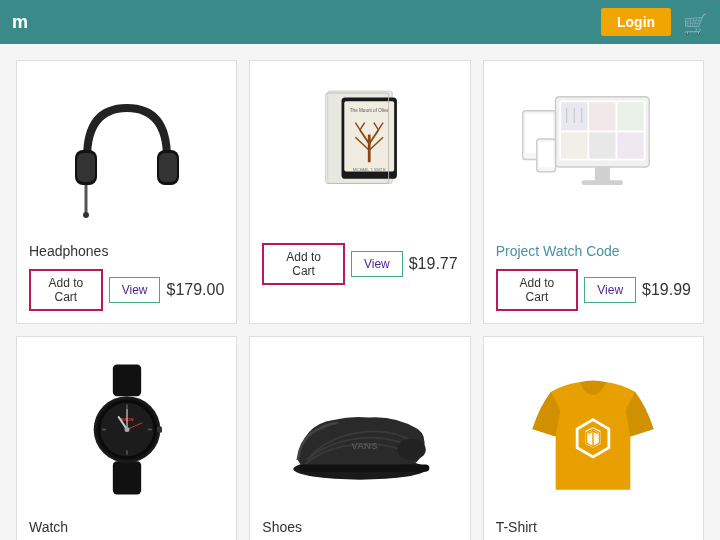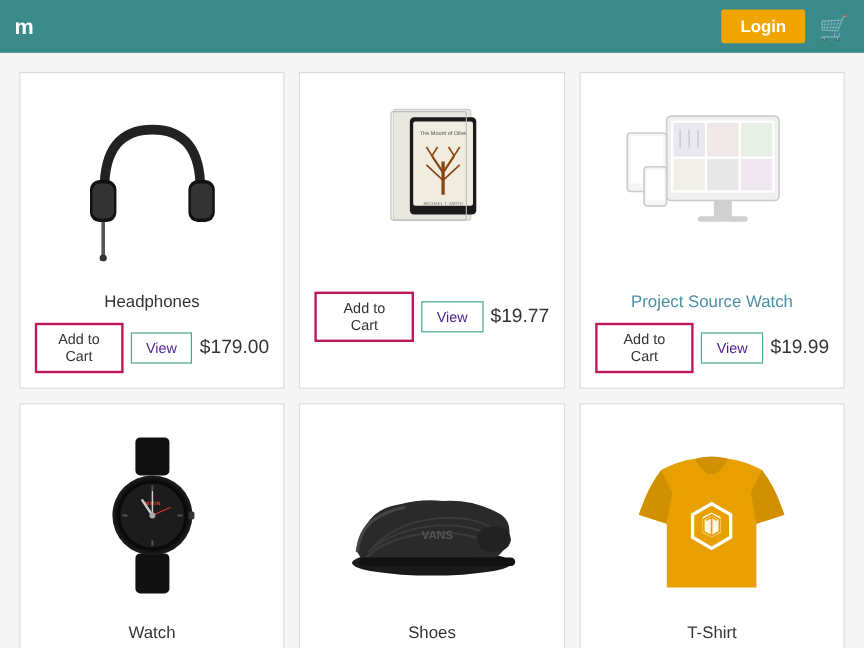--- a/index.html
+++ b/index.html
@@ -48,21 +48,21 @@
       padding: 10px;
     }
 
     .product-card {
       background: white;
       border: 1px solid #ddd;
       margin: 6px;
       padding: 12px;
       display: flex;
       flex-direction: column;
-      align-items: center;
+      align-items: flex-start;
     }
 
     .product-image-container {
       width: 100%;
       height: 160px;
       display: flex;
       align-items: center;
       justify-content: center;
       margin-bottom: 10px;
     }
@@ -210,21 +210,21 @@
         <line x1="60" y1="22" x2="60" y2="38" stroke="#999" stroke-width="0.5"></line>
         <line x1="68" y1="22" x2="68" y2="38" stroke="#999" stroke-width="0.5"></line>
 
         <rect x="5" y="25" width="35" height="52" rx="3" fill="#f5f5f5" stroke="#ccc" stroke-width="1.5"></rect>
         <rect x="8" y="28" width="29" height="42" rx="1" fill="white"></rect>
 
         <rect x="20" y="55" width="20" height="35" rx="3" fill="#f5f5f5" stroke="#ccc" stroke-width="1.5"></rect>
         <rect x="22" y="58" width="16" height="27" rx="1" fill="white"></rect>
       </svg>
     </div>
-    <span class="product-name link-style">Project Source Watch</span>
+    <span class="product-name link-style">Project Watch Code</span>
     <div class="product-actions">
       <button class="add-to-cart-btn">Add to Cart</button>
       <button class="view-btn">View</button>
       <span class="price">$19.99</span>
     </div>
   </div>
 
   <div class="product-card">
     <div class="product-image-container">
       <svg viewBox="0 0 120 160" width="100" height="145">

